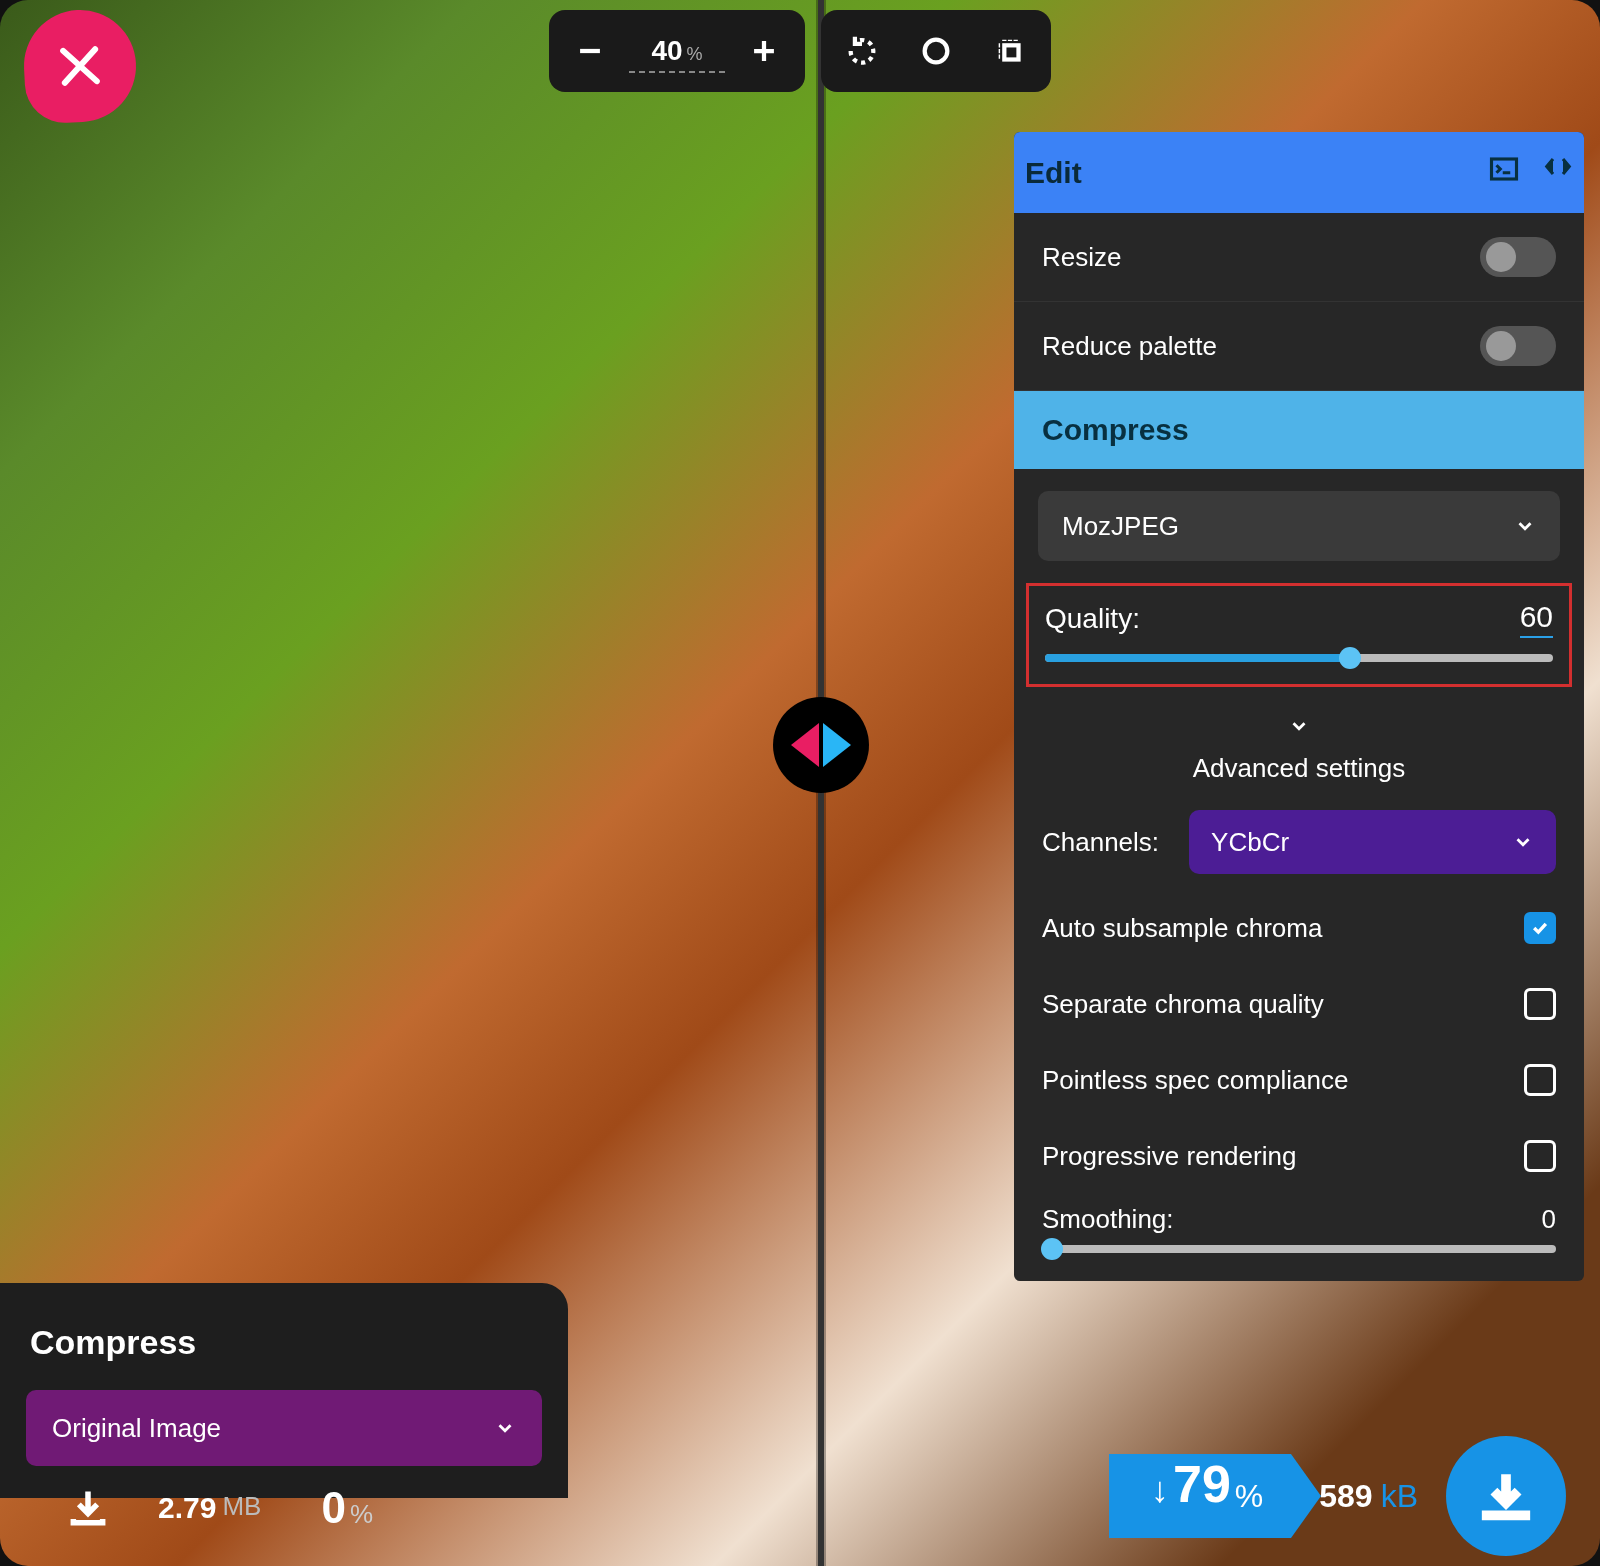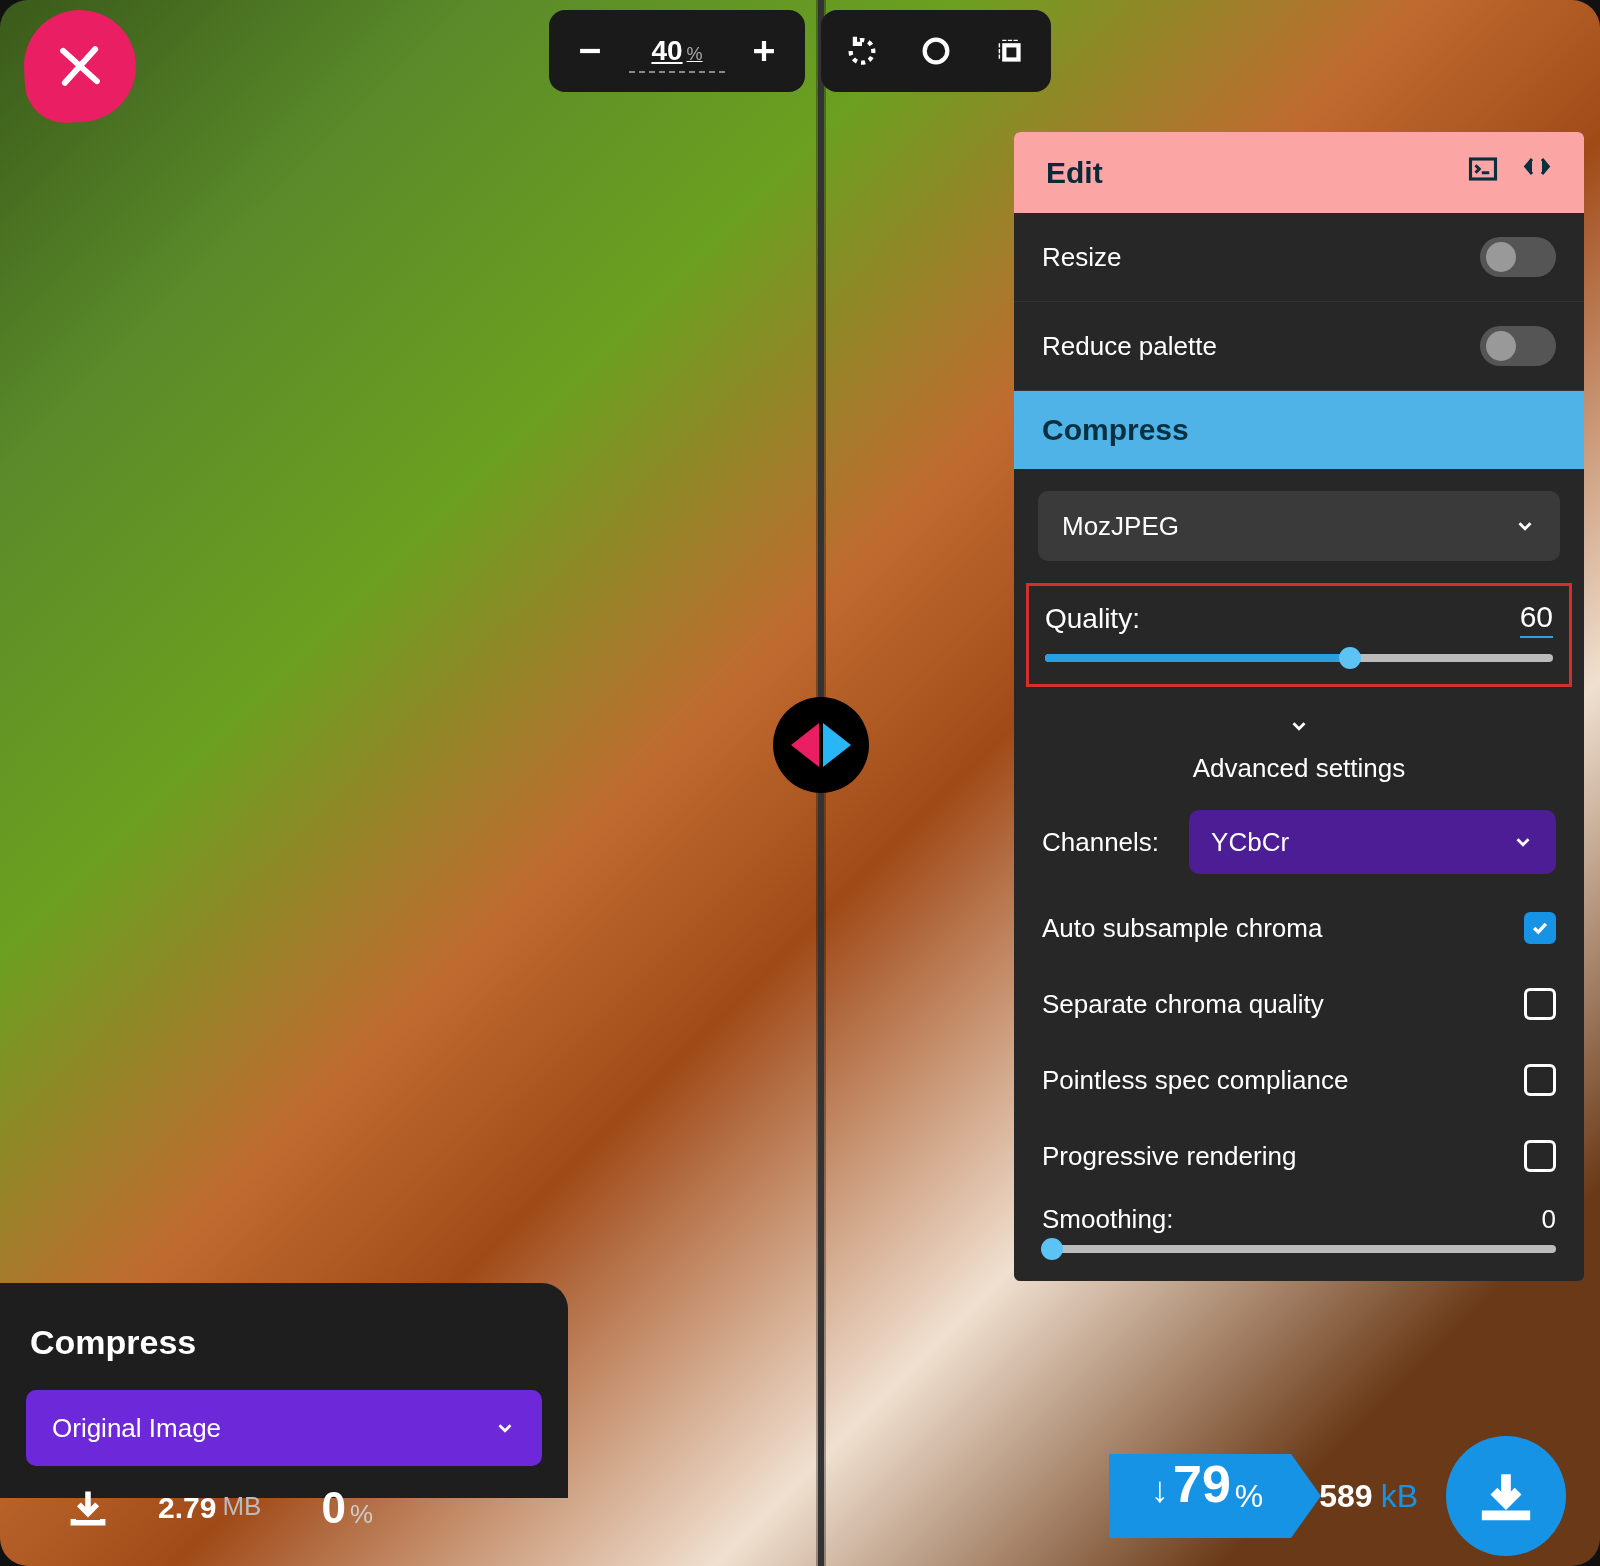--- a/index.html
+++ b/index.html
@@ -96,21 +96,21 @@
     text-align:center;
     color:#fff;
     font-size:28px;
     font-weight:700;
     display:flex;
     align-items:baseline;
     justify-content:center;
     gap:4px;
   }
   .zoom-value .pct { font-size:18px; font-weight:400; color:#aaa; }
-  .zoom-underline { position:relative;text-decoration:underline; }
+  .zoom-underline { position:relative; }
   .zoom-underline::after{
     content:"";
     position:absolute;
     bottom:-6px; left:0; right:0;
     border-bottom:2px dashed #888;
   }
 
   
   .left-panel {
     position:absolute;
@@ -122,21 +122,21 @@
     padding-bottom:32px;
   }
   .lp-title {
     color:#fff;
     font-weight:800;
     font-size:34px;
     padding:40px 30px 28px;
   }
   .lp-select {
     margin:0 26px;
-    background:#6d28d9;
+    background:#701a75;
     color:#fff;
     height:76px;
     border-radius:10px;
     display:flex;
     align-items:center;
     justify-content:space-between;
     padding:0 26px;
     font-size:26px;
   }
 
@@ -170,26 +170,26 @@
     top:132px;
     right:16px;
     width:570px;
     background:#272727;
     border-radius:6px;
     color:#fff;
     font-size:26px;
     overflow:hidden;
   }
   .rp-header {
-    background:#fca5a5;
+    background:#3b82f6;
     color:#0a2a3a;
     display:flex;
     align-items:center;
     justify-content:space-between;
-    padding:22px 32px;
+    padding:22px 11px;
     font-weight:800;
     font-size:30px;
   }
   .rp-header .icons{display:flex;gap:24px;align-items:center;}
   .rp-header svg{width:30px;height:30px;}
 
   .rp-row {
     display:flex;
     align-items:center;
     justify-content:space-between;

